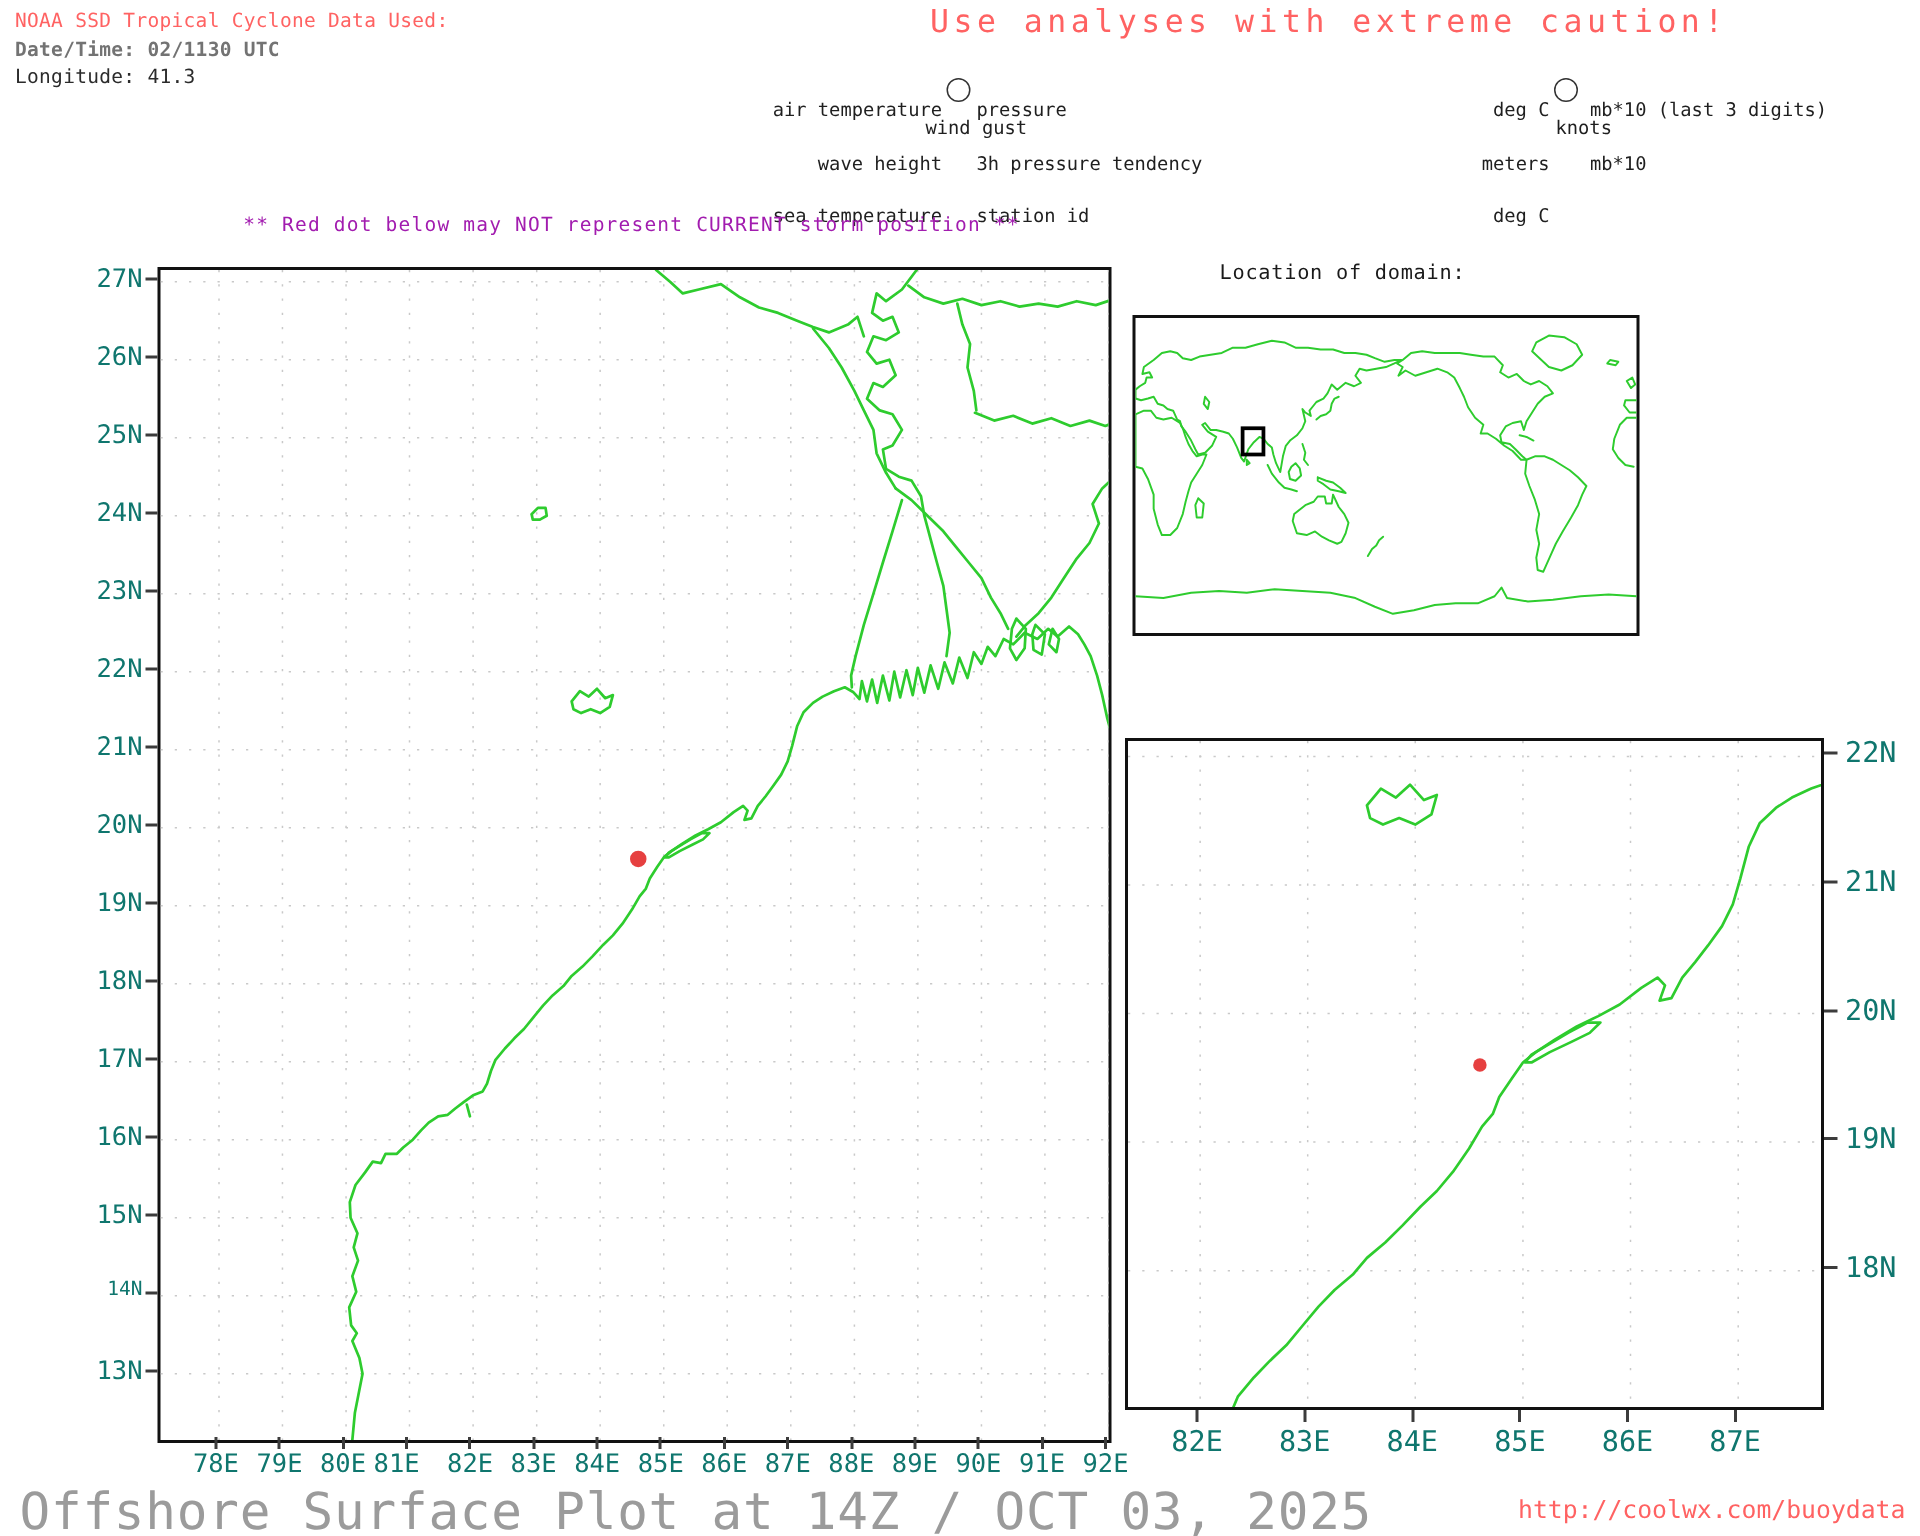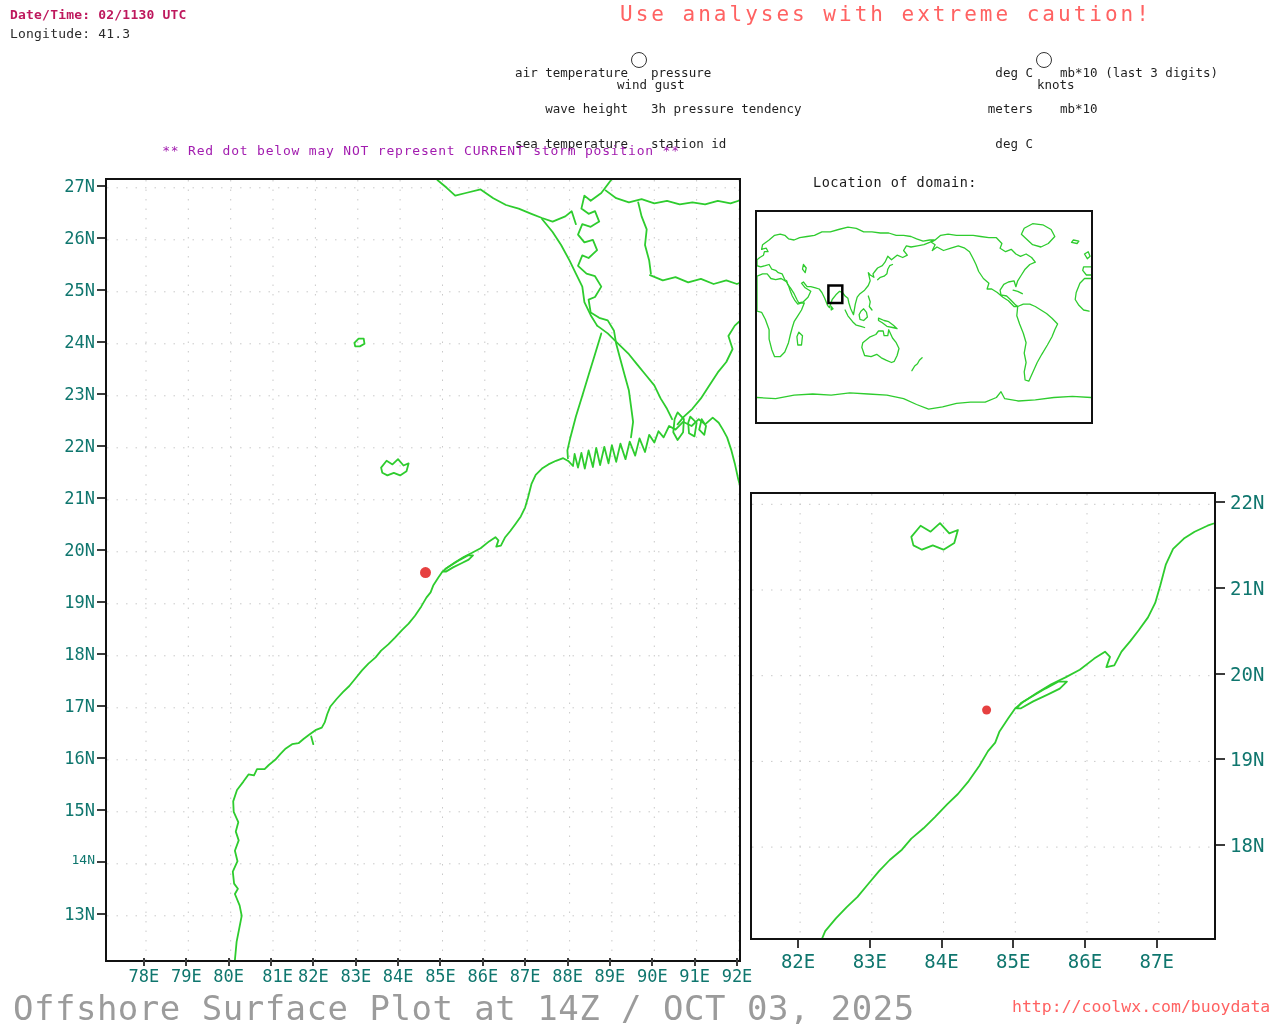--- a/index.html
+++ b/index.html
@@ -5,39 +5,40 @@
   * { box-sizing: border-box; }
   html,body { margin:0; padding:0; }
   body {
     width:1280px; height:1024px; position:relative; overflow:hidden;
     background:#ffffff;
     font-family:"DejaVu Sans Mono","Liberation Mono",monospace;
   }
   .abs { position:absolute; }
   .info-line { font-size:13px; letter-spacing:0.2px; white-space:pre; line-height:18.5px; }
   .c-salmon { color:#ff6262; }
-  .c-redbold { color:#be185d; font-weight:bold; }
+  .c-redbold { color:#737373; font-weight:bold; }
   .c-dark { color:#2b2b2b; }
   #caution { left:620px; top:2px; font-size:21px; letter-spacing:3px; color:#ff6262; white-space:nowrap; }
   .legend { font-size:12.5px; color:#1f1f1f; line-height:11.9px; white-space:pre; }
   .legend-left { text-align:right; }
   .legend-circle { width:16px; height:16px; border:1.6px solid #333; border-radius:50%; background:#fff; }
   #warning { left:105px; top:143px; width:632px; text-align:center; font-size:13px; letter-spacing:0.8px; color:#a21caf; white-space:nowrap; }
   .map-box { border:2px solid #111; background:#fff; }
   .map-box svg { display:block; }
   .tick-label { color:#0f766e; white-space:nowrap; }
   .tick-mark { background:#3c3c3c; }
   #world-title { font-size:13.5px; letter-spacing:0.5px; color:#1a1a1a; white-space:nowrap; }
   #footer-title { left:13px; top:988px; font-size:34px; letter-spacing:0.5px; color:#9b9b9b; white-space:nowrap; font-weight:normal; }
   #footer-url { left:1012px; top:997px; font-size:16.5px; color:#ff6262; white-space:nowrap; }
 </style>
 </head>
 <body>
 
 <div class="abs" style="left:10px; top:6px;">
+  <div class="info-line c-salmon">NOAA SSD Tropical Cyclone Data Used:</div>
   <div class="info-line c-redbold">Date/Time: 02/1130 UTC</div>
   <div class="info-line c-dark">Longitude: 41.3</div>
 </div>
 
 <div id="caution" class="abs">Use analyses with extreme caution!</div>
 
 <div>
   <div class="abs legend legend-left" style="left:450px; top:43px; width:178px;">
     <div>air temperature</div>
     <div>wave height</div>
@@ -151,21 +152,21 @@
     <div class="abs tick-label" style="left: 55px; top: 851.8px; width: 40px; text-align: right; font-size: 13px;">14N</div>
     <div class="abs tick-mark" style="left: 97px; top: 912.8px; width: 8px; height: 2px;"></div>
     <div class="abs tick-label" style="left: 55px; top: 903.8px; width: 40px; text-align: right; font-size: 17px;">13N</div>
     <div class="abs tick-mark" style="left: 142.971px; top: 958px; width: 2px; height: 8px;"></div>
     <div class="abs tick-label" style="left: 121.971px; top: 966px; width: 44px; text-align: center; font-size: 17px;">78E</div>
     <div class="abs tick-mark" style="left: 185.33px; top: 958px; width: 2px; height: 8px;"></div>
     <div class="abs tick-label" style="left: 164.33px; top: 966px; width: 44px; text-align: center; font-size: 17px;">79E</div>
     <div class="abs tick-mark" style="left: 227.689px; top: 958px; width: 2px; height: 8px;"></div>
     <div class="abs tick-label" style="left: 206.689px; top: 966px; width: 44px; text-align: center; font-size: 17px;">80E</div>
     <div class="abs tick-mark" style="left: 270.048px; top: 958px; width: 2px; height: 8px;"></div>
-    <div class="abs tick-label" style="left: 249.048px; top: 966px; width: 44px; text-align: right; font-size: 17px;">81E</div>
+    <div class="abs tick-label" style="left: 249.048px; top: 966px; width: 44px; text-align: left; font-size: 17px;">81E</div>
     <div class="abs tick-mark" style="left: 312.408px; top: 958px; width: 2px; height: 8px;"></div>
     <div class="abs tick-label" style="left: 291.408px; top: 966px; width: 44px; text-align: center; font-size: 17px;">82E</div>
     <div class="abs tick-mark" style="left: 354.767px; top: 958px; width: 2px; height: 8px;"></div>
     <div class="abs tick-label" style="left: 333.767px; top: 966px; width: 44px; text-align: center; font-size: 17px;">83E</div>
     <div class="abs tick-mark" style="left: 397.126px; top: 958px; width: 2px; height: 8px;"></div>
     <div class="abs tick-label" style="left: 376.126px; top: 966px; width: 44px; text-align: center; font-size: 17px;">84E</div>
     <div class="abs tick-mark" style="left: 439.485px; top: 958px; width: 2px; height: 8px;"></div>
     <div class="abs tick-label" style="left: 418.485px; top: 966px; width: 44px; text-align: center; font-size: 17px;">85E</div>
     <div class="abs tick-mark" style="left: 481.845px; top: 958px; width: 2px; height: 8px;"></div>
     <div class="abs tick-label" style="left: 460.845px; top: 966px; width: 44px; text-align: center; font-size: 17px;">86E</div>

